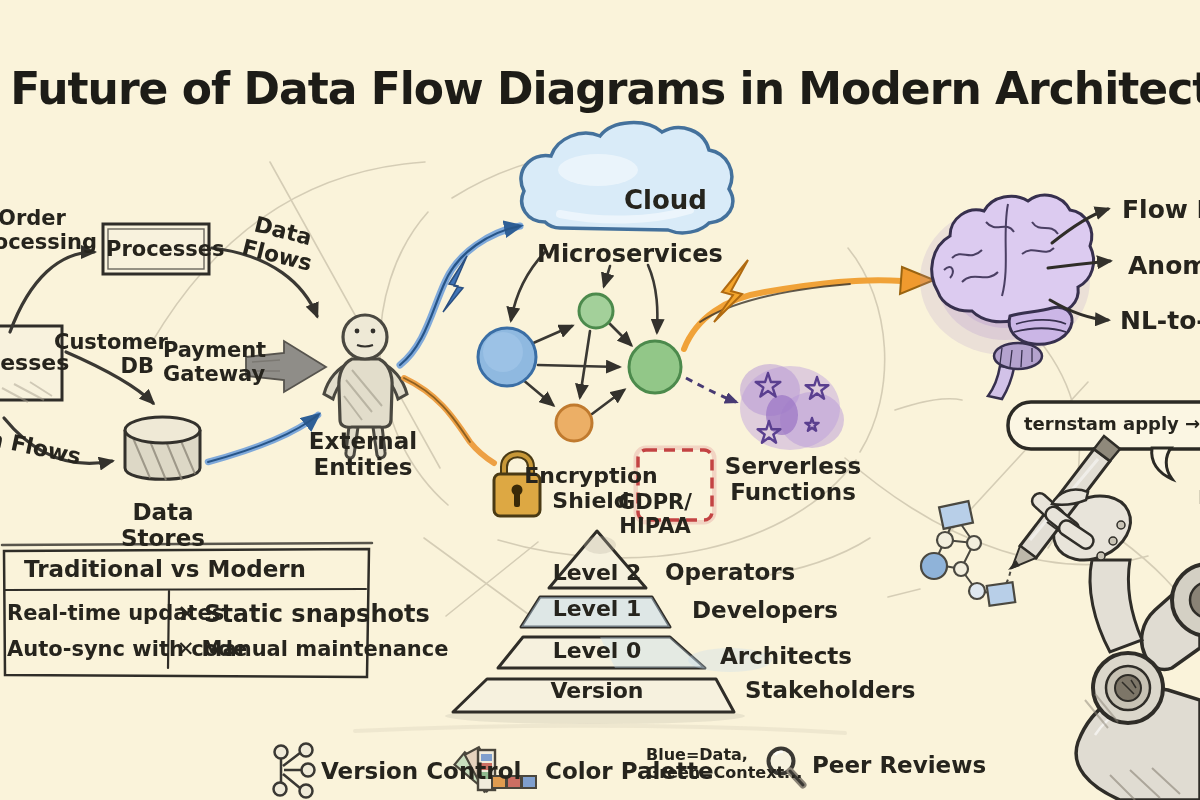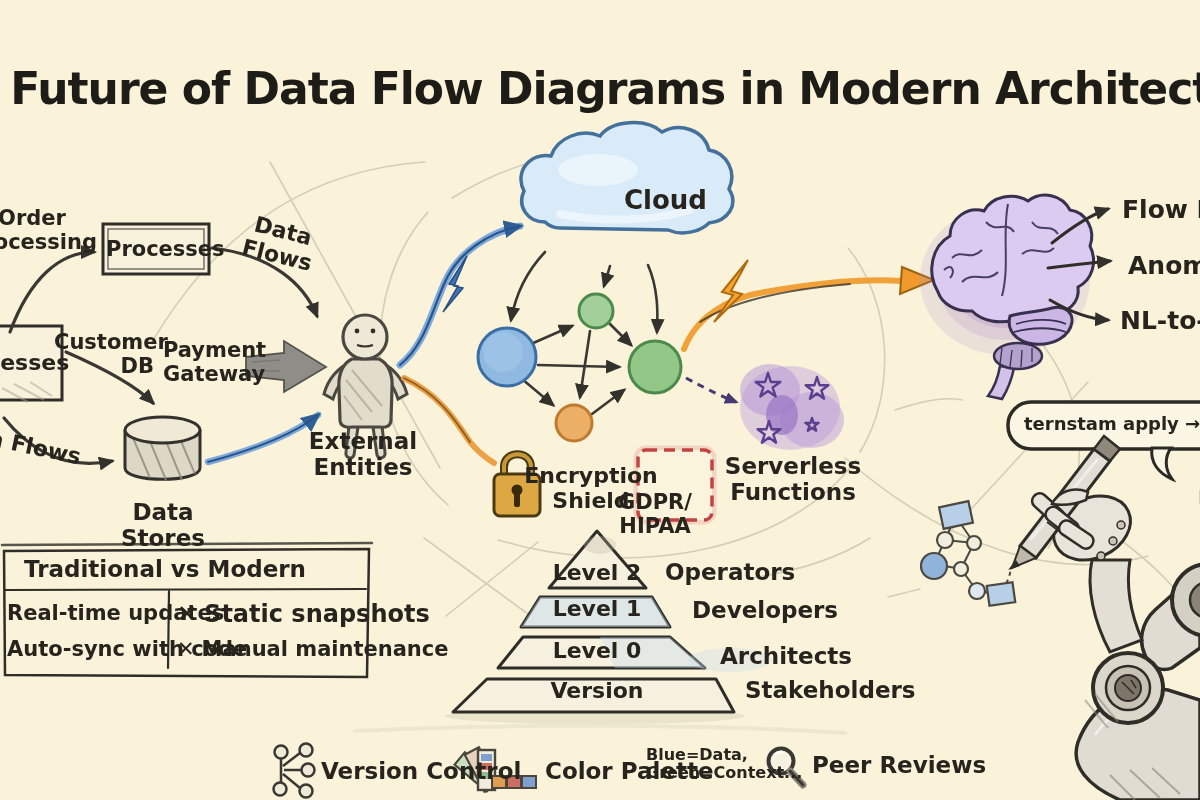--- a/index.html
+++ b/index.html
@@ -301,20 +301,21 @@
 Flows</div>
 <div class="lbl c" style="left:-55px;top:350px;width:120px;font-size:22px;">Processes</div>
 <div class="lbl r" style="left:54px;top:330px;width:100px;font-size:21px;">Customer
 DB</div>
 <div class="lbl c" style="left:163px;top:330px;width:92px;font-size:21px;margin-top:8px;">Payment
 Gateway</div>
 <div class="lbl c nw" style="left:-55px;top:430px;width:135px;font-size:22px;transform:rotate(12deg);">Data Flows</div>
 <div class="lbl c" style="left:93px;top:499px;width:140px;font-size:23px;">Data Stores</div>
 
 <div class="lbl c" style="left:577px;top:186px;width:80px;font-size:26px;margin-left:47px;">Cloud</div>
+<div class="lbl c" style="left:537px;top:241px;width:160px;font-size:24px;">Microservices</div>
 <div class="lbl c" style="left:298px;top:428px;width:130px;font-size:23px;">External
 Entities</div>
 <div class="lbl c" style="left:521px;top:463px;width:140px;font-size:22px;">Encryption
 Shield</div>
 <div class="lbl c" style="left:615px;top:459px;width:80px;font-size:21px;margin-top:31px;">GDPR/
 HIPAA</div>
 <div class="lbl c" style="left:723px;top:453px;width:140px;font-size:23px;">Serverless
 Functions</div>
 
 <div class="lbl nw" style="left:1122px;top:196px;font-size:25px;">Flow Inf</div>

